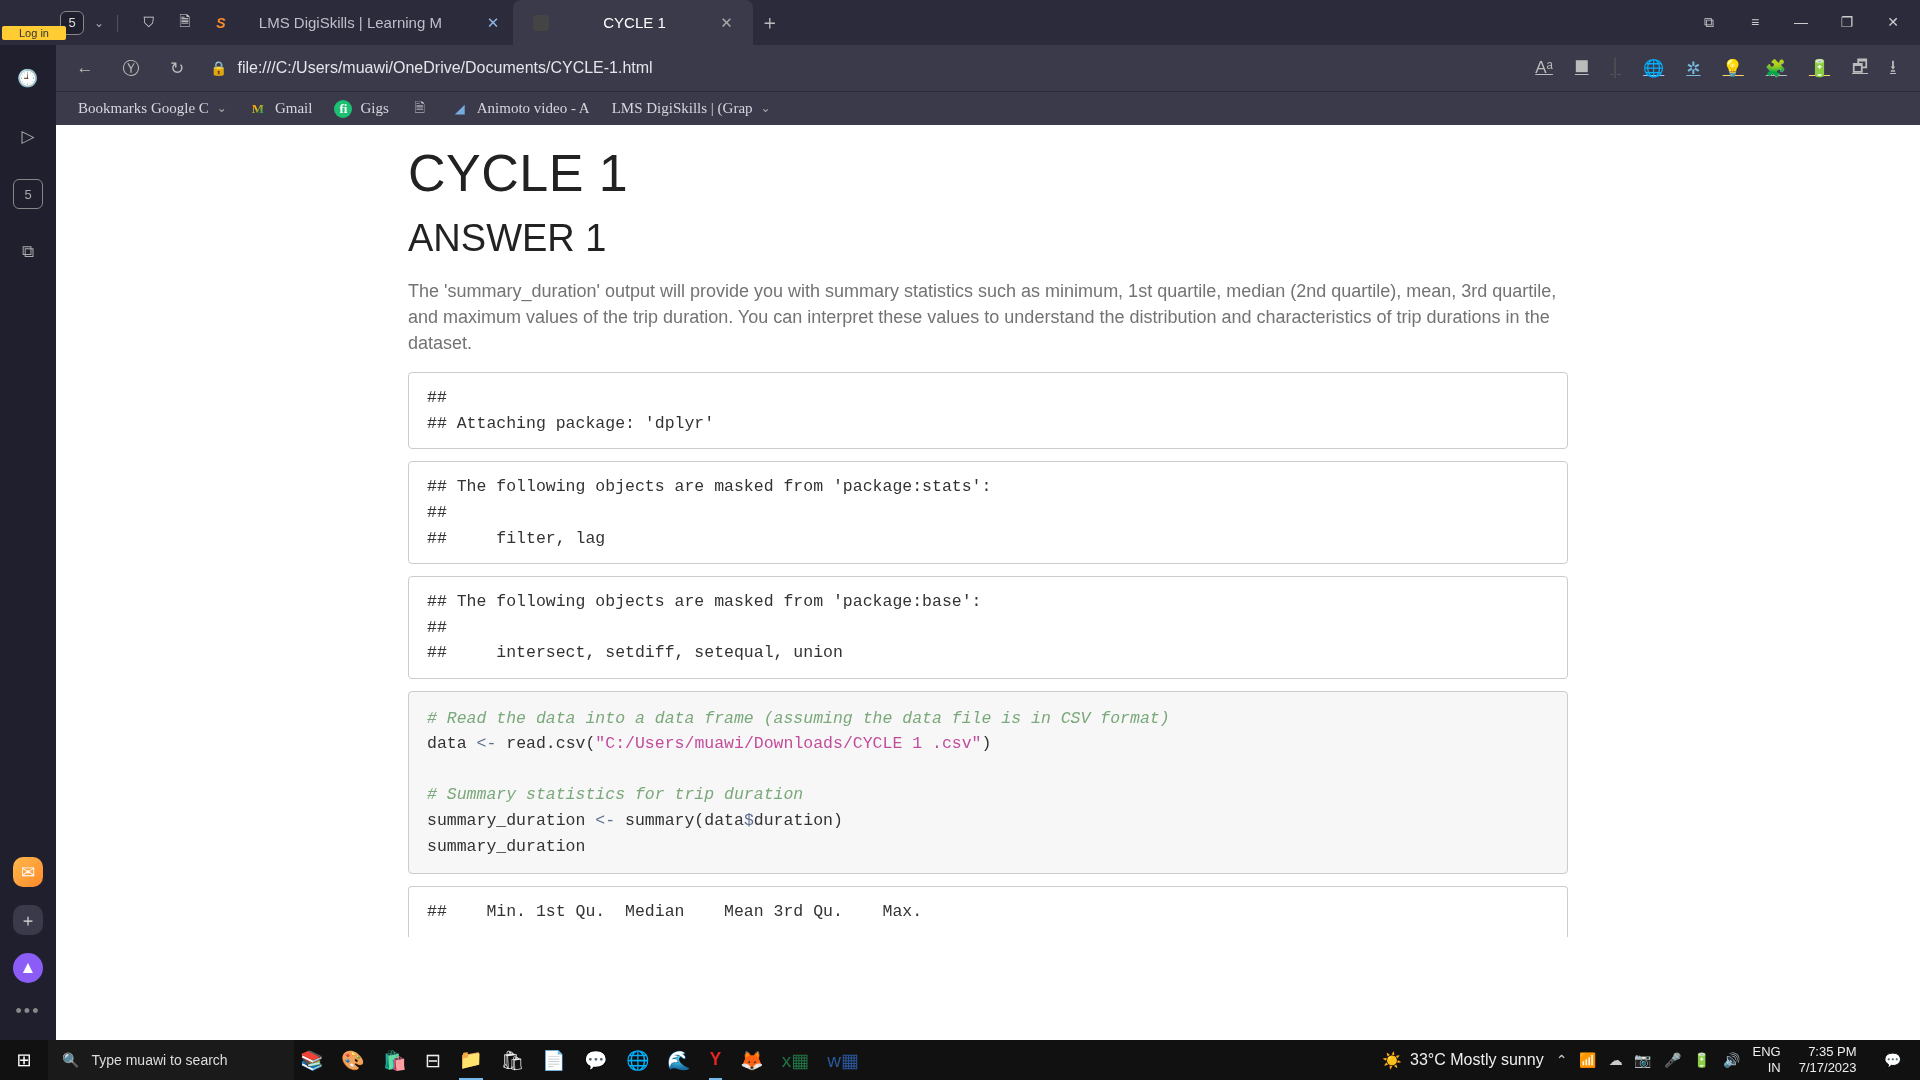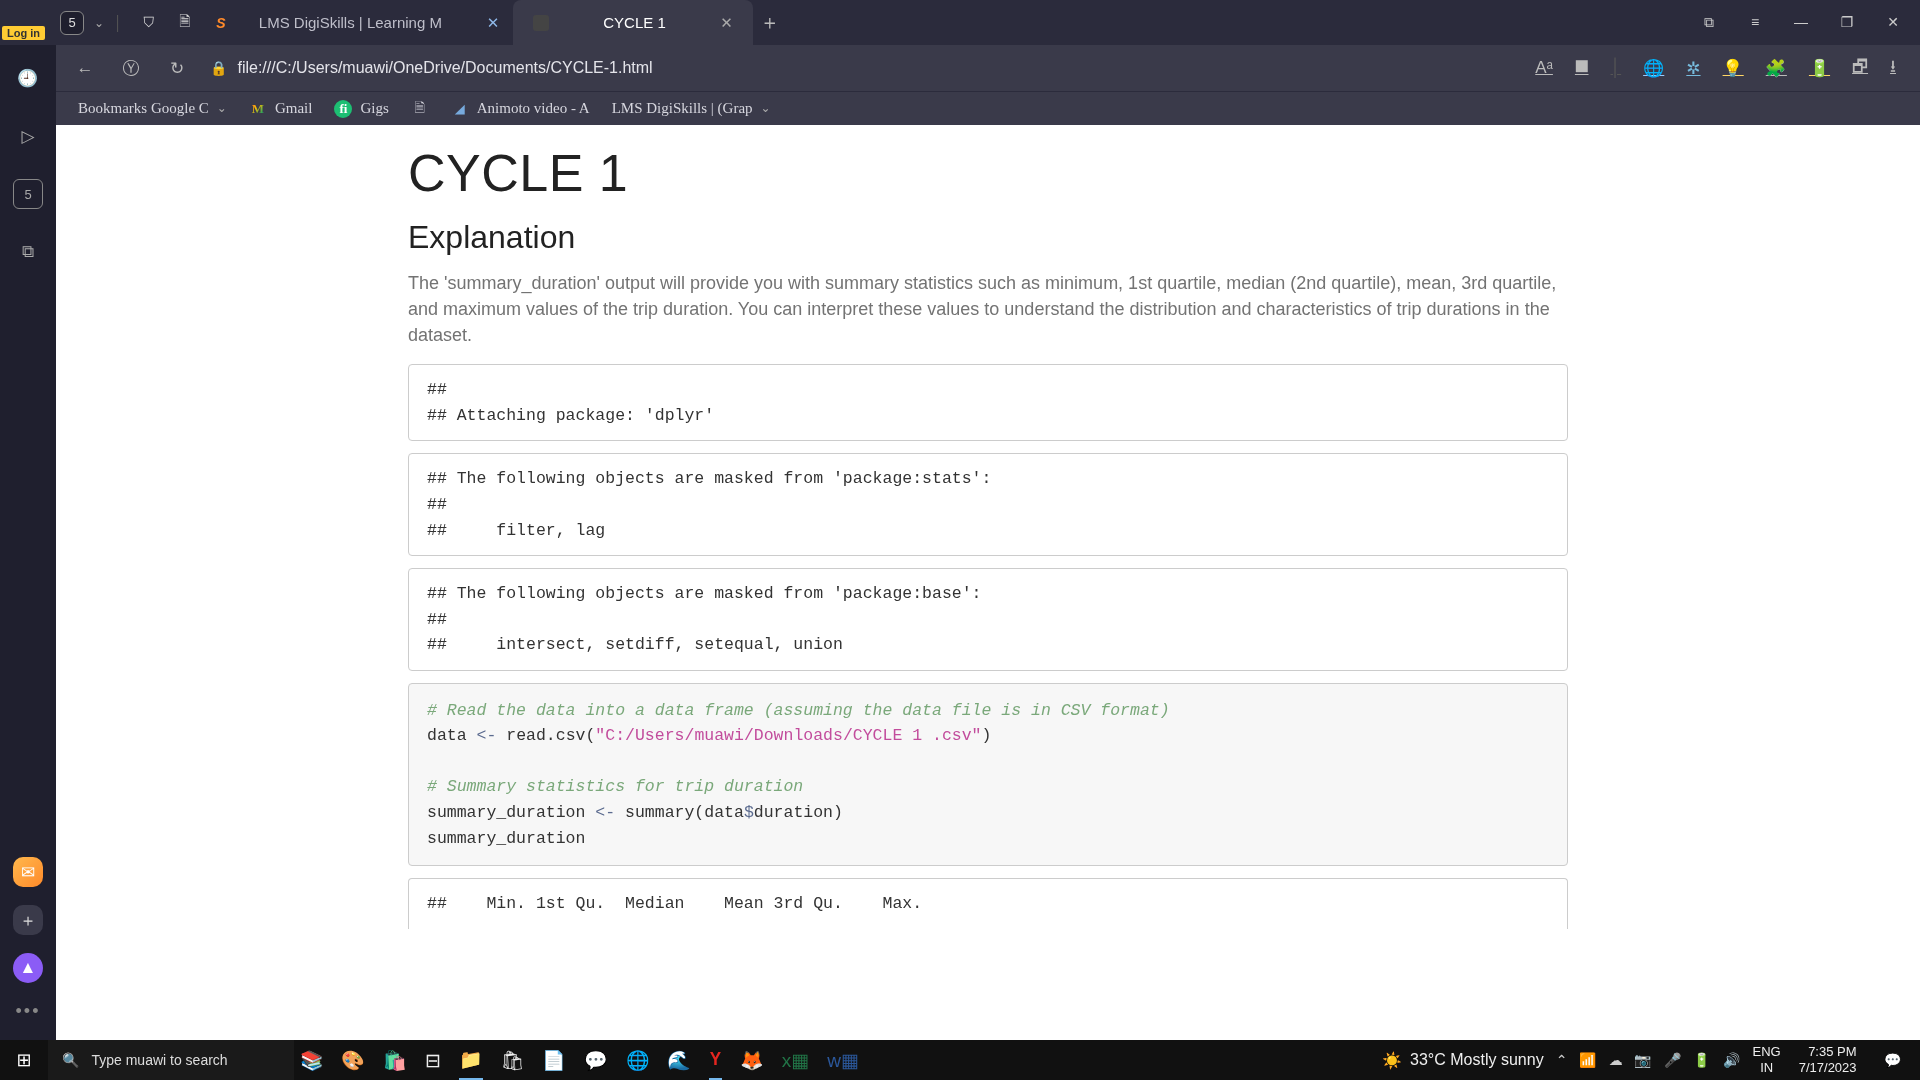--- a/index.html
+++ b/index.html
@@ -18,22 +18,22 @@
   background: #2b2b3c;
   display: flex;
   align-items: center;
   color: #c9c9d1;
   font-size: 14px;
   padding-left: 60px;
 }
 .title-left { display:flex; align-items:center; gap:10px; }
 .login-tag {
   position:absolute; left:2px; top:26px;
-  background:#ffcc33; color:#333; font-size:11px; font-weight:bold;
-  padding:1px 5px; border-radius:2px;
+  background:#ffcc33; color:#333; font-size:11px; font-weight:normal;
+  padding:1px 17px; border-radius:2px;
 }
 .tab-counter {
   width:24px;height:24px;border:1px solid #888;border-radius:6px;
   display:flex;align-items:center;justify-content:center;font-size:13px;color:#ddd;background:#1f1f2e;
 }
 .chev { color:#aaa; font-size:12px; }
 .sep { color:#555; }
 .title-icons { display:flex; gap:16px; align-items:center; margin-left:6px;}
 .tiny-ico {
   width:20px;height:20px;border-radius:3px;display:flex;align-items:center;justify-content:center;
@@ -139,21 +139,21 @@
   display:flex;align-items:center;gap:12px; background:#1a1a1a;
   height:40px; padding:0 18px 0 14px; width:246px; color:#ddd;
 }
 .task-icons { display:flex; align-items:center; gap:18px; margin-left:6px;}
 .task-icons span { font-size:19px; }
 .task-right { margin-left:auto; display:flex; align-items:center; gap:12px; padding-right:8px;}
 .weather { display:flex;align-items:center;gap:8px; font-size:16px;}
 .sun { color:#ffcc55;}
 .tray { display:flex;align-items:center;gap:12px; color:#ccc;}
 .timeblock { text-align:right; font-size:13px; line-height:1.2; padding:0 6px;}
-.lang { text-align:center; font-size:13px; line-height:1.2;}
+.lang { text-align:right; font-size:13px; line-height:1.2;}
 .underline-active { border-bottom:2px solid #76b9ed; height:40px; display:flex;align-items:center;}
 
 .yandex-y {
   font-family: Arial,sans-serif; font-weight:bold;
   color:#e52620; font-size:20px;
   display:inline-block; transform:scaleX(0.9);
 }
 </style>
 </head>
 <body>
@@ -252,21 +252,21 @@
     <div class="rail-ico mail-sq">✉</div>
     <div class="rail-ico plus-sq">＋</div>
     <div class="rail-ico alisa">▲</div>
     <div class="dots3">•••</div>
   </div>
 </div>
 
 <div class="viewport">
   <div class="doc">
     <div class="h1">CYCLE 1</div>
-    <div class="h3">Explanation</div>
+    <div class="h2">ANSWER 1</div>
     <p class="para">The 'summary_duration' output will provide you with summary statistics such as minimum, 1st quartile, median (2nd quartile), mean, 3rd quartile, and maximum values of the trip duration. You can interpret these values to understand the distribution and characteristics of trip durations in the dataset.</p>
 
 
     <div class="outbox">## 
 ## Attaching package: 'dplyr'</div>
     <div class="outbox">## The following objects are masked from 'package:stats':
 ## 
 ##     filter, lag</div>
     <div class="outbox">## The following objects are masked from 'package:base':
 ## 

